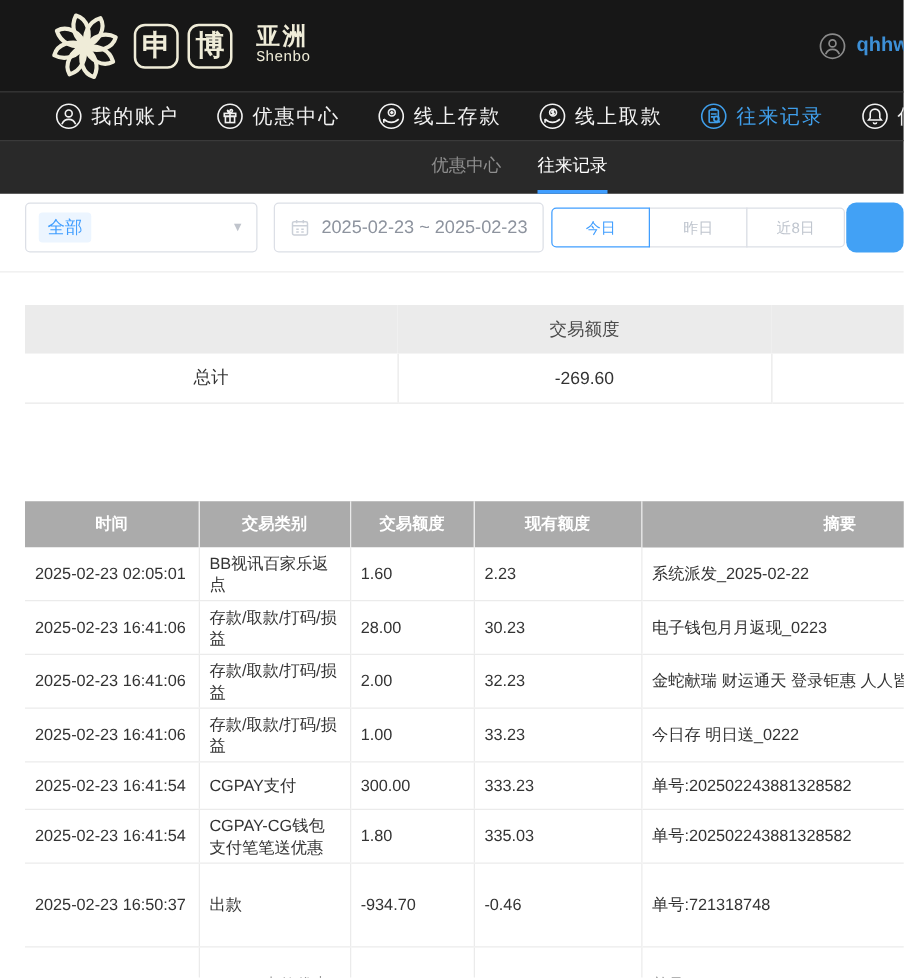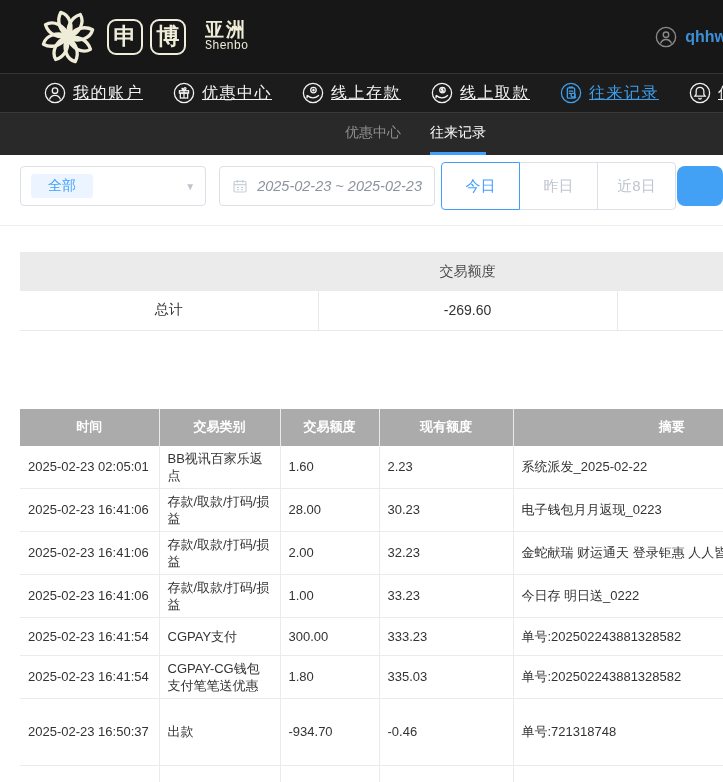--- a/index.html
+++ b/index.html
@@ -17,46 +17,46 @@
   .logo-region .en { font-size:12px;font-family:Liberation Mono, monospace; }
   .userbox { position:absolute; right:-4px; top:50%; transform:translateY(-50%);
     display:flex; align-items:center; gap:8px; }
   .userbox svg { width:22px; height:22px; }
   .userbox .uname { color:#3d8fd6; font-size:16px; font-weight:bold; white-space:nowrap; }
 
   
   .mainnav { height:39px; background:#1c1c1c; border-top:1px solid #343434;
     display:flex; align-items:center; padding-left:44px; gap:30px; }
   .nav-item { display:flex; align-items:center; gap:7px; color:#f2f2f2;
-    font-size:16px; letter-spacing:1.5px; cursor:pointer; white-space:nowrap;text-decoration:underline; }
+    font-size:16px; letter-spacing:1.5px; cursor:pointer; white-space:nowrap; }
   .nav-item svg { width:22px; height:22px; stroke:#f2f2f2; }
   .nav-item.active { color:#3f9eea; }
   .nav-item.active svg { stroke:#3f9eea; }
 
   
   .subnav { height:43px; background:#292929; border-top:1px solid #3a3a3a;
     display:flex; padding-left:345px; gap:29px; }
   .tab { font-size:14px; color:#8f8f8f; display:flex; align-items:center; height:100%;
     border-bottom:3px solid transparent; cursor:pointer; white-space:nowrap; }
   .tab.active { color:#fff; border-bottom-color:#409eff; }
 
   
   .filterbar { padding:7px 0 15px 20px; border-bottom:1px solid #ededed;
     display:flex; align-items:center; }
   .select-box { width:200px; height:40px; border:1px solid #dcdfe6; border-radius:4px;
     display:flex; align-items:center; padding:0 10px; background:#fff; cursor:pointer; }
-  .select-tag { color:#409eff; background:#ecf5ff; font-size:14px; padding:3px 17px; border-radius:3px; }
+  .select-tag { color:#409eff; background:#ecf5ff; font-size:14px; padding:3px 7px; border-radius:3px; }
   .select-arrow { margin-left:auto; color:#c0c4cc; font-size:10px; }
   .date-box { width:228px; height:40px; border:1px solid #dcdfe6; border-radius:4px;
     margin-left:13px; display:flex; align-items:center; gap:9px; padding:0 12px;
-    color:#8d939e; font-size:14.5px; cursor:pointer; white-space:nowrap;font-style:italic; }
+    color:#8d939e; font-size:14.5px; cursor:pointer; white-space:nowrap; }
   .date-box svg { width:16px; height:16px; flex:none; }
   .range-group { margin-left:6px; display:flex; }
-  .range-btn { width:79px; height:48px; border:1px solid #dcdfe6; background:#fff;
-    font-size:15px; color:#bfc5ce; display:flex; align-items:center; justify-content:center;
+  .range-btn { width:79px; height:32px; border:1px solid #dcdfe6; background:#fff;
+    font-size:12px; color:#bfc5ce; display:flex; align-items:center; justify-content:center;
     margin-left:-1px; cursor:pointer; position:relative; }
   .range-btn:first-child { border-radius:4px 0 0 4px; margin-left:0; }
   .range-btn:last-child { border-radius:0 4px 4px 0; }
   .range-btn.active { border-color:#409eff; color:#409eff; z-index:1; }
   .query-btn { width:46px; height:40px; margin-left:1px; background:#42a1f5; border:none;
     border-radius:8px; cursor:pointer; flex:none; }
 
   
   .summary-table { margin:26px 0 0 20px; width:810px; border-collapse:collapse; table-layout:fixed; }
   .summary-table col.c1 { width:298px; } .summary-table col.c2 { width:299px; } .summary-table col.c3 { width:213px; }

